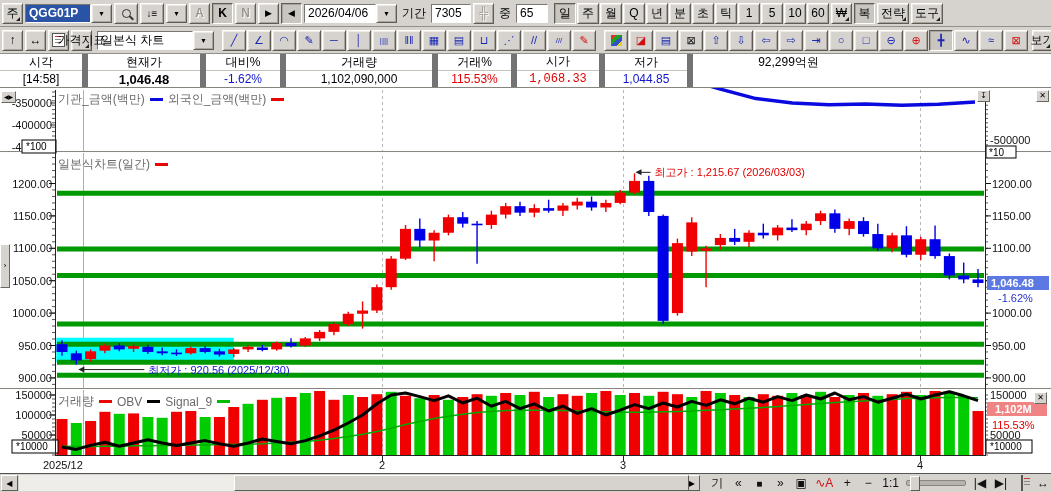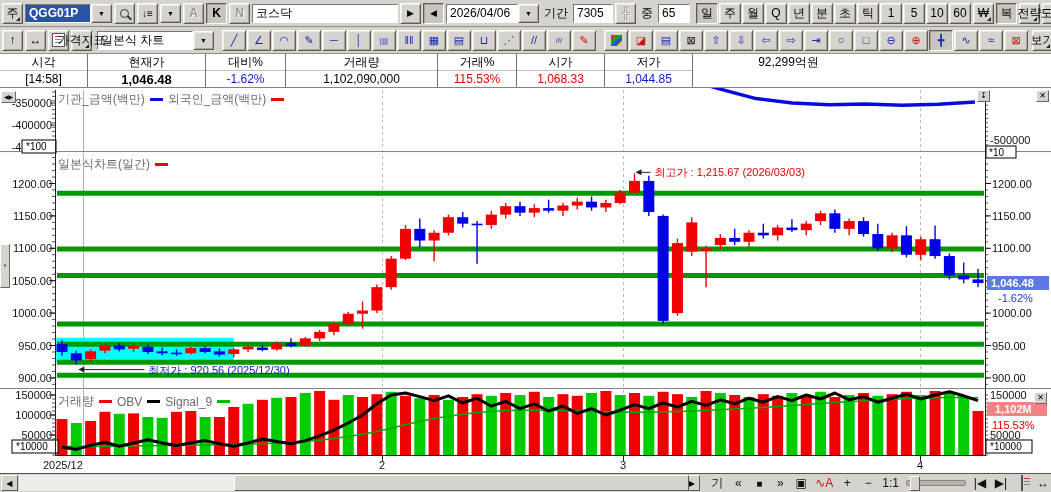--- a/index.html
+++ b/index.html
@@ -15,21 +15,21 @@
   .btn.dis{color:#9a968f;text-shadow:1px 1px 0 #fff}
   .btn.icon{width:24px;font-size:12px}
   .menu::after{content:'';position:absolute;right:2px;bottom:2px;width:0;height:0;
        border-left:4px solid transparent;border-bottom:4px solid #222}
   .inp{height:19px;box-sizing:border-box;border:1px solid;border-color:#7a7771 #fdfcfa #fdfcfa #7a7771;
        background:#fff;font:12px "Liberation Sans","DejaVu Sans",sans-serif;padding:0 3px}
   .inp.sel{background:#2a53a5;color:#fff;font-weight:bold}
   .dd{width:16px;height:19px;box-sizing:border-box;font-size:7px}
   .lbl{padding:0 3px}
   .quote{display:flex;background:#fff;border-bottom:1px solid #87837d;height:34px;box-sizing:border-box}
-  .qcol{box-sizing:border-box;border-right:1px solid #737373;text-align:center;overflow:hidden}
+  .qcol{box-sizing:border-box;border-right:6px solid #737373;text-align:center;overflow:hidden}
   .qcol:last-child{border-right:none}
   .qh{height:16px;line-height:16px;border-bottom:1px solid #c6c3bd;font-size:12px}
   .qv{height:17px;line-height:17px;font-size:12px}
   .v-bold{font-weight:bold;font-size:13px}
   .v-up{color:#e00000}.v-down{color:#0f16c8}
   .chart-wrap{position:relative;width:1051px;height:386px;background:#7dd3fc}
   .ov{position:absolute;display:flex;align-items:center;gap:5px;font-size:12px;color:#6a6a6a;pointer-events:none}
   .dash{display:inline-block;width:13px;height:3px}
   .mini{position:absolute;width:13px;height:12px;box-sizing:border-box;background:#d6d3ce;
         border:1px solid;border-color:#fff #6a675f #6a675f #fff;font-size:8px;line-height:10px;text-align:center}
@@ -73,21 +73,20 @@
     <button class="btn dd">▼</button>
     <button class="btn dis">
         <b>A</b>
       </button>
     <button class="btn pressed">
         <b>K</b>
       </button>
     <button class="btn dis">
         <b>N</b>
       </button>
-    <input class="inp" style="width: 146px;" value="코스닥">
     <button class="btn" style="width:19px">
         <span style="font-size:9px">▶</span>
       </button>
     <button class="btn pressed" style="width:19px">
         <span style="font-size:9px">◀</span>
       </button>
     <span style="display:inline-flex">
       <input class="inp" style="width: 72px;" value="2026/04/06">
       <button class="btn dd">▼</button>
     </span>
@@ -262,21 +261,21 @@
         <div class="qv v-down">-1.62%</div>
       </div>
       <div class="qcol" style="width: 152px;">
         <div class="qh">거래량</div>
         <div class="qv ">1,102,090,000</div>
       </div>
       <div class="qcol" style="width: 79px;">
         <div class="qh">거래%</div>
         <div class="qv v-up">115.53%</div>
       </div>
-      <div class="qcol" style="width: 88px;">
+      <div class="qcol" style="width: 88px; font-family: Liberation Mono, monospace;">
         <div class="qh">시가</div>
         <div class="qv v-up">1,068.33</div>
       </div>
       <div class="qcol" style="width: 88px;">
         <div class="qh">저가</div>
         <div class="qv v-down">1,044.85</div>
       </div>
       <div class="qcol" style="width: 191px;">
         <div class="qv ">92,299억원</div>
       </div>

